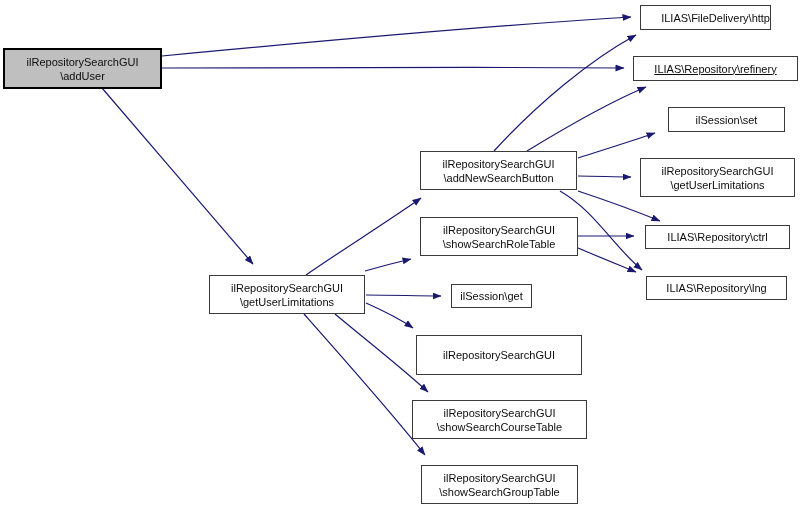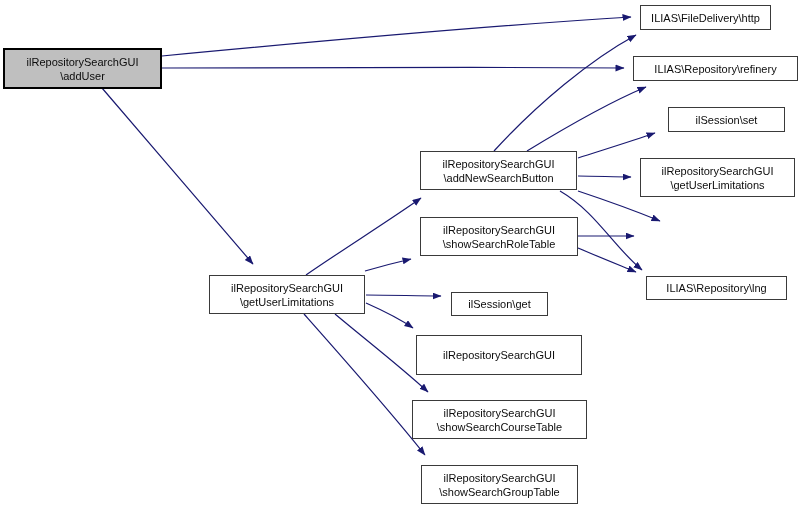--- a/index.html
+++ b/index.html
@@ -64,49 +64,52 @@
         <path d="M560,191 C596,212 613,246 642,270" fill="none" stroke="#191970" stroke-width="1.2" marker-end="url(#arrow)"></path>
         <path d="M578,236 C597,236 616,236 634,236" fill="none" stroke="#191970" stroke-width="1.2" marker-end="url(#arrow)"></path>
         <path d="M578,248 C599,257 619,265 636,272" fill="none" stroke="#191970" stroke-width="1.2" marker-end="url(#arrow)"></path>
       </g>
   </svg>
 
   <div class="node highlighted" style="left: 3px; top: 48px; width: 159px; height: 41px;">
     <span>ilRepositorySearchGUI</span>
     <span>\addUser</span>
   </div>
-  <div class="node" style="left: 640px; top: 5px; width: 131px; height: 25px;">
+  <div class="node" style="left: 640px; top: 5px; width: 131px; height: 25px; align-items: flex-end;">
     <span>ILIAS\FileDelivery\http</span>
   </div>
-  <div class="node" style="left: 633px; top: 56px; width: 165px; height: 25px;">
+  <div class="node" style="left: 633px; top: 56px; width: 165px; height: 25px; text-decoration: underline;">
     <span>ILIAS\Repository\refinery</span>
   </div>
   <div class="node" style="left: 668px; top: 107px; width: 117px; height: 25px;">
     <span>ilSession\set</span>
   </div>
   <div class="node" style="left: 420px; top: 151px; width: 157px; height: 39px;">
     <span>ilRepositorySearchGUI</span>
     <span>\addNewSearchButton</span>
   </div>
   <div class="node" style="left: 640px; top: 158px; width: 155px; height: 39px;">
     <span>ilRepositorySearchGUI</span>
     <span>\getUserLimitations</span>
   </div>
   <div class="node" style="left: 420px; top: 217px; width: 158px; height: 39px;">
     <span>ilRepositorySearchGUI</span>
     <span>\showSearchRoleTable</span>
   </div>
+  <div class="node" style="left: 645px; top: 225px; width: 145px; height: 24px;">
+    <span>ILIAS\Repository\ctrl</span>
+  </div>
   <div class="node" style="left: 646px; top: 276px; width: 141px; height: 24px;">
     <span>ILIAS\Repository\lng</span>
   </div>
   <div class="node" style="left: 209px; top: 275px; width: 156px; height: 39px;">
     <span>ilRepositorySearchGUI</span>
     <span>\getUserLimitations</span>
   </div>
-  <div class="node" style="left: 451px; top: 292px; width: 97px; height: 24px;">
+  <div class="node" style="left: 451px; top: 284px; width: 81px; height: 24px;">
     <span>ilSession\get</span>
   </div>
   <div class="node" style="left: 416px; top: 335px; width: 166px; height: 40px;">
     <span>ilRepositorySearchGUI</span>
   </div>
   <div class="node" style="left: 412px; top: 400px; width: 175px; height: 39px;">
     <span>ilRepositorySearchGUI</span>
     <span>\showSearchCourseTable</span>
   </div>
   <div class="node" style="left: 421px; top: 465px; width: 157px; height: 39px;">

